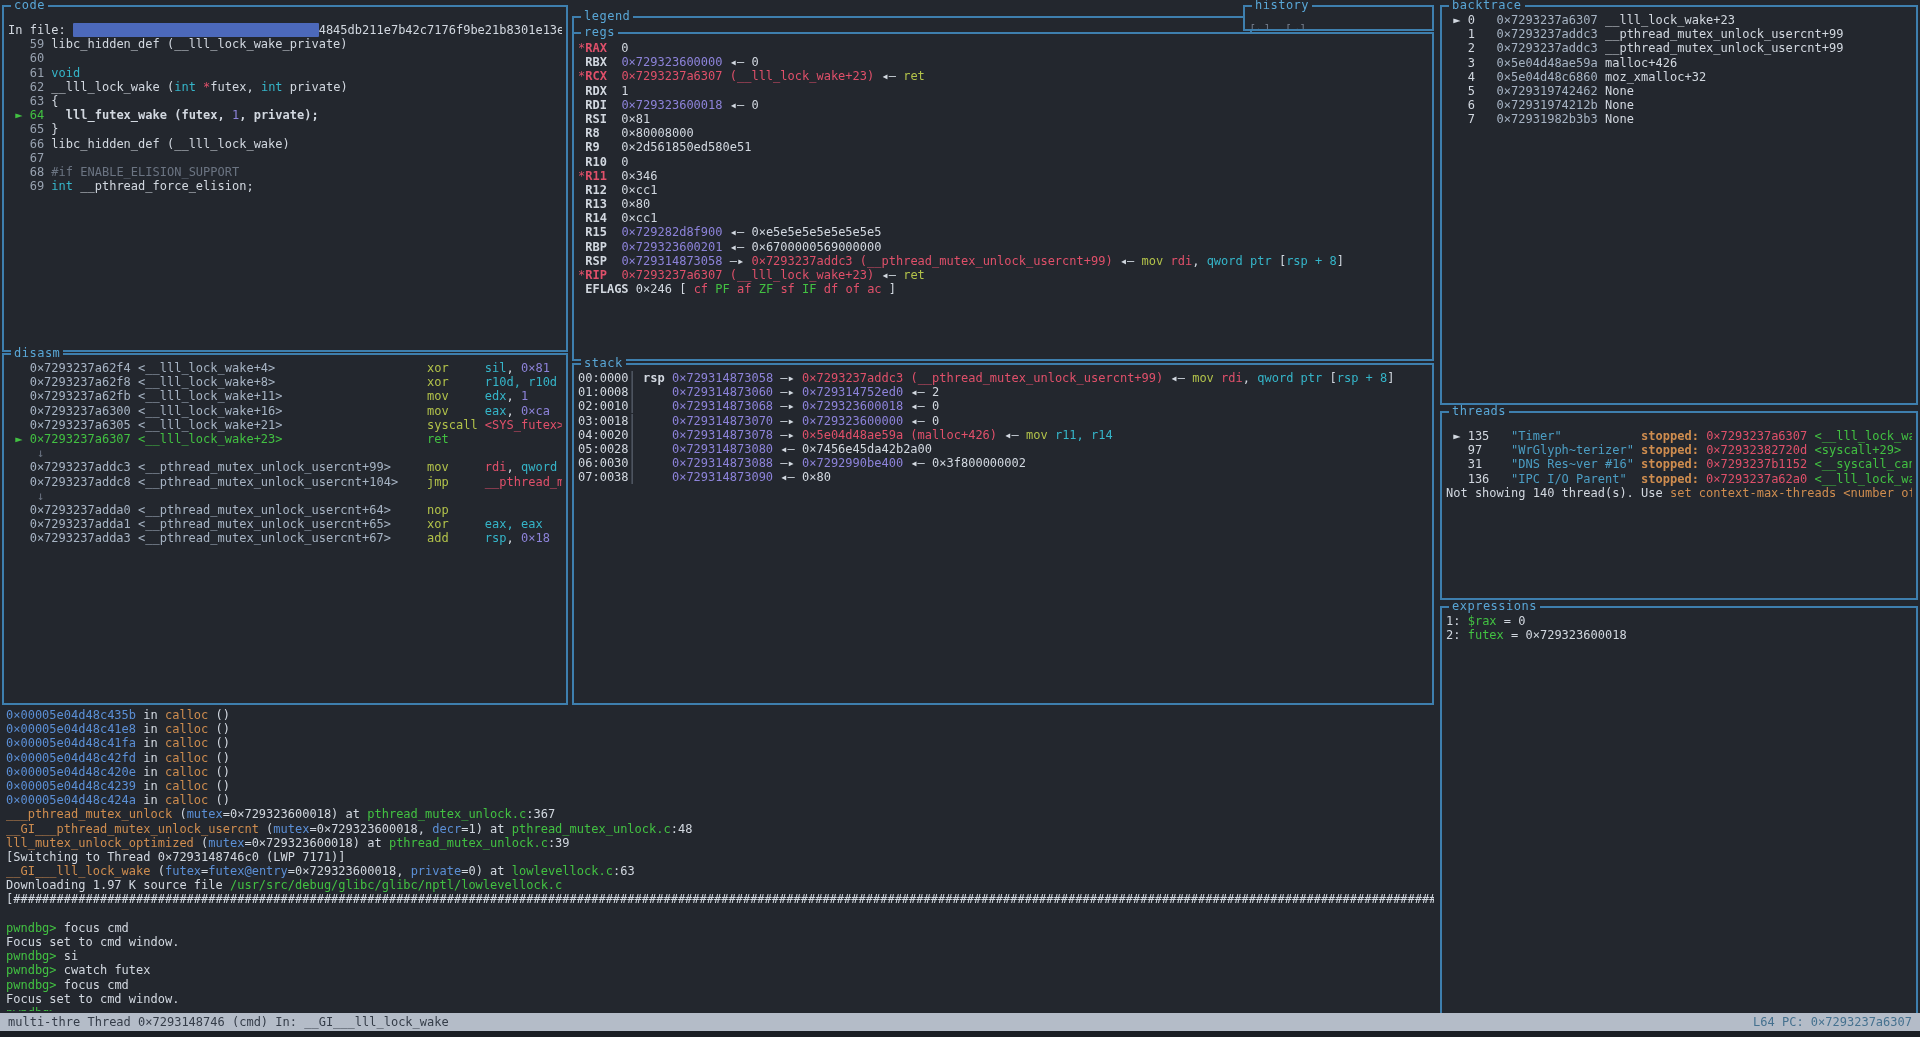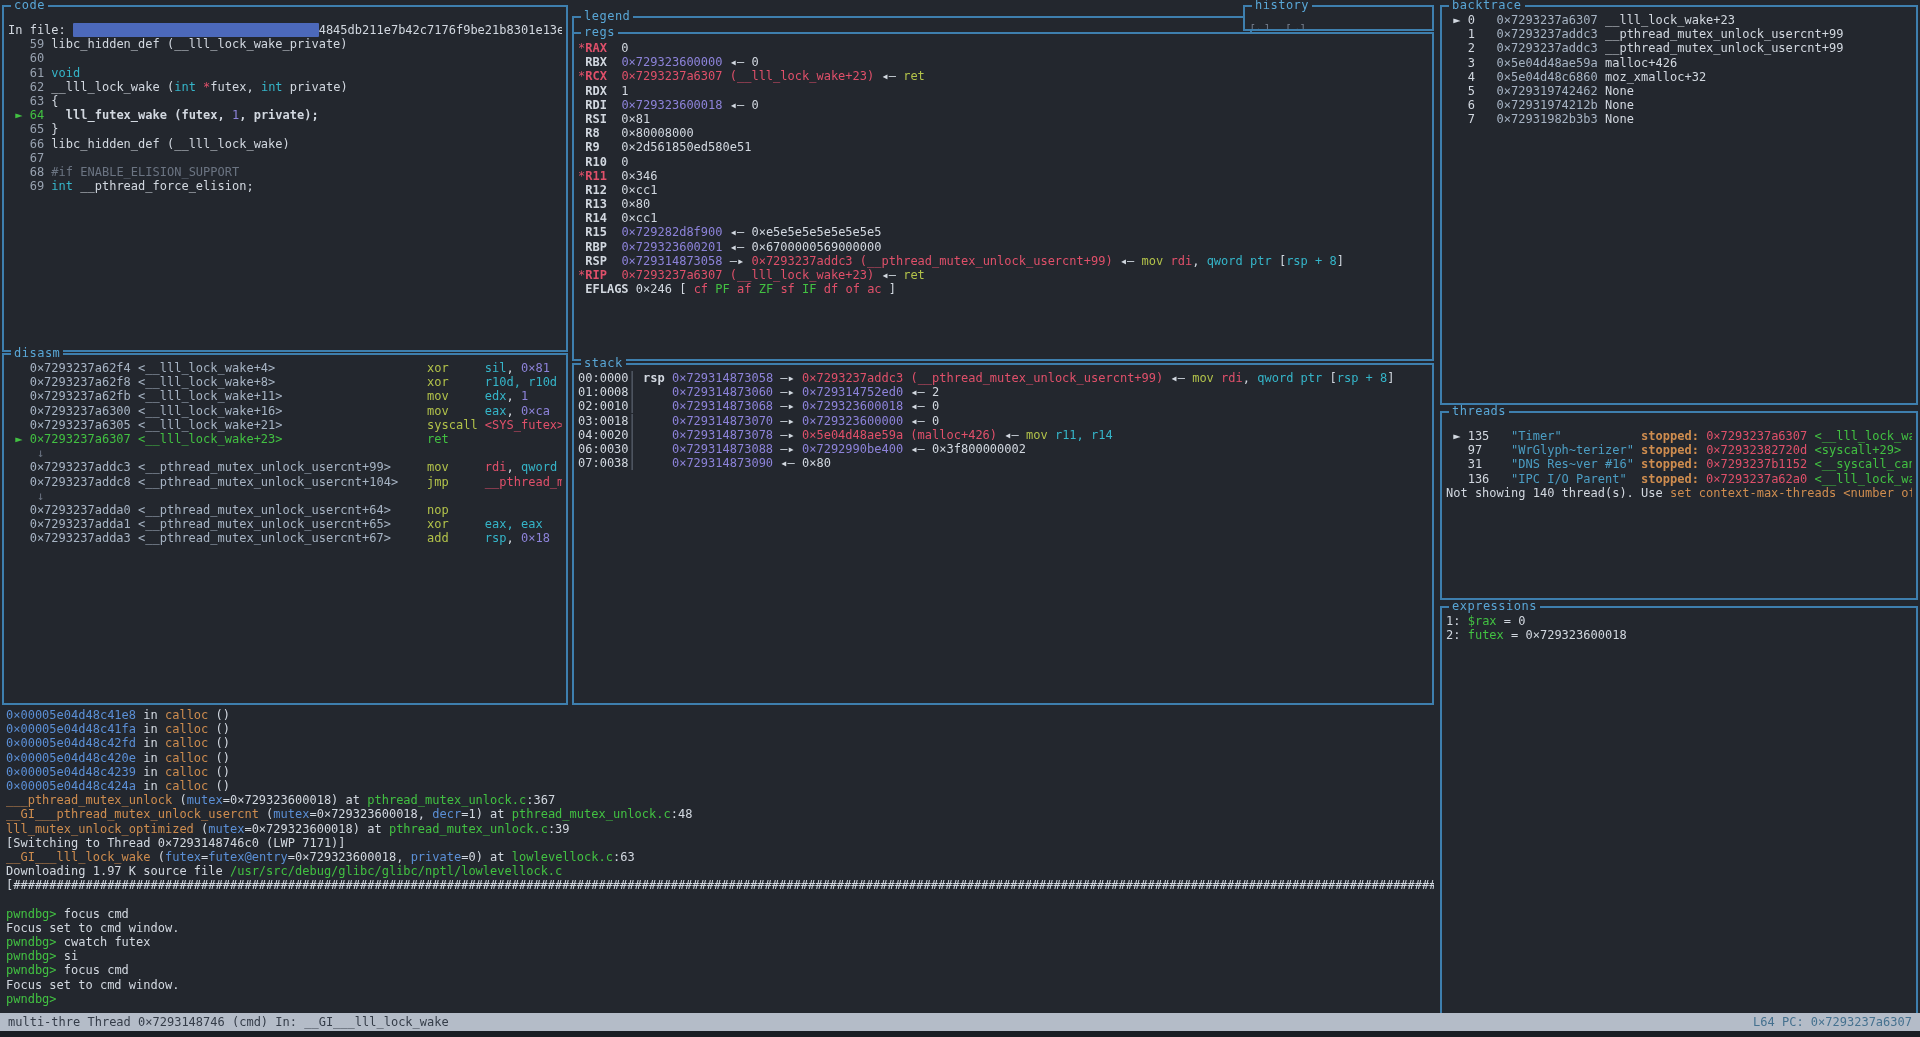--- a/index.html
+++ b/index.html
@@ -121,20 +121,21 @@
 </div>
 
 <div class="panel" style="left:572px;top:363px;width:862px;height:342px">
   <span class="ptitle">stack</span>
   <div class="content">
       <div class="row"><span class="sg w">00:0000</span><span class="sg d">│</span><span class="sg w"> </span><span class="sg wb">rsp</span><span class="sg w"> </span><span class="sg p">0×729314873058</span><span class="sg w"> —▸ </span><span class="sg r">0×7293237addc3 (__pthread_mutex_unlock_usercnt+99)</span><span class="sg w"> ◂— </span><span class="sg y">mov</span><span class="sg w"> </span><span class="sg r">rdi</span><span class="sg w">, </span><span class="sg c">qword ptr</span><span class="sg w"> [</span><span class="sg c">rsp + 8</span><span class="sg w">]</span></div>
       <div class="row"><span class="sg w">01:0008</span><span class="sg d">│</span><span class="sg w">     </span><span class="sg p">0×729314873060</span><span class="sg w"> —▸ </span><span class="sg p">0×729314752ed0</span><span class="sg w"> ◂— 2</span></div>
       <div class="row"><span class="sg w">02:0010</span><span class="sg d">│</span><span class="sg w">     </span><span class="sg p">0×729314873068</span><span class="sg w"> —▸ </span><span class="sg p">0×729323600018</span><span class="sg w"> ◂— 0</span></div>
       <div class="row"><span class="sg w">03:0018</span><span class="sg d">│</span><span class="sg w">     </span><span class="sg p">0×729314873070</span><span class="sg w"> —▸ </span><span class="sg p">0×729323600000</span><span class="sg w"> ◂— 0</span></div>
       <div class="row"><span class="sg w">04:0020</span><span class="sg d">│</span><span class="sg w">     </span><span class="sg p">0×729314873078</span><span class="sg w"> —▸ </span><span class="sg r">0×5e04d48ae59a (malloc+426)</span><span class="sg w"> ◂— </span><span class="sg y">mov</span><span class="sg w"> </span><span class="sg c">r11, r14</span></div>
+      <div class="row"><span class="sg w">05:0028</span><span class="sg d">│</span><span class="sg w">     </span><span class="sg p">0×729314873080</span><span class="sg w"> ◂— 0×7456e45da42b2a00</span></div>
       <div class="row"><span class="sg w">06:0030</span><span class="sg d">│</span><span class="sg w">     </span><span class="sg p">0×729314873088</span><span class="sg w"> —▸ </span><span class="sg p">0×7292990be400</span><span class="sg w"> ◂— 0×3f800000002</span></div>
       <div class="row"><span class="sg w">07:0038</span><span class="sg d">│</span><span class="sg w">     </span><span class="sg p">0×729314873090</span><span class="sg w"> ◂— 0×80</span></div>
     </div>
 </div>
 
 <div class="panel" style="left:1440px;top:411px;width:478px;height:189px">
   <span class="ptitle">threads</span>
   <div class="content pt4">
       <div class="row"><span class="sg w"> ► 135   </span><span class="sg t">"Timer"</span><span class="sg w">           </span><span class="sg ob">stopped:</span><span class="sg w"> </span><span class="sg r">0×7293237a6307</span><span class="sg w"> </span><span class="sg gb">&lt;__lll_lock_wak</span></div>
       <div class="row"><span class="sg w">   97    </span><span class="sg t">"WrGlyph~terizer"</span><span class="sg w"> </span><span class="sg ob">stopped:</span><span class="sg w"> </span><span class="sg r">0×72932382720d</span><span class="sg w"> </span><span class="sg gb">&lt;syscall+29&gt;</span></div>
@@ -146,38 +147,39 @@
 
 <div class="panel" style="left:1440px;top:606px;width:478px;height:476px">
   <span class="ptitle">expressions</span>
   <div class="content">
       <div class="row"><span class="sg w">1: </span><span class="sg gb">$rax</span><span class="sg w"> = 0</span></div>
       <div class="row"><span class="sg w">2: </span><span class="sg gb">futex</span><span class="sg w"> = 0×729323600018</span></div>
     </div>
 </div>
 
 <div id="console">
+    <div class="row"><span class="sg b">0×00005e04d48c435b</span><span class="sg w"> in </span><span class="sg o">calloc</span><span class="sg w"> ()</span></div>
     <div class="row"><span class="sg b">0×00005e04d48c41e8</span><span class="sg w"> in </span><span class="sg o">calloc</span><span class="sg w"> ()</span></div>
     <div class="row"><span class="sg b">0×00005e04d48c41fa</span><span class="sg w"> in </span><span class="sg o">calloc</span><span class="sg w"> ()</span></div>
     <div class="row"><span class="sg b">0×00005e04d48c42fd</span><span class="sg w"> in </span><span class="sg o">calloc</span><span class="sg w"> ()</span></div>
     <div class="row"><span class="sg b">0×00005e04d48c420e</span><span class="sg w"> in </span><span class="sg o">calloc</span><span class="sg w"> ()</span></div>
     <div class="row"><span class="sg b">0×00005e04d48c4239</span><span class="sg w"> in </span><span class="sg o">calloc</span><span class="sg w"> ()</span></div>
     <div class="row"><span class="sg b">0×00005e04d48c424a</span><span class="sg w"> in </span><span class="sg o">calloc</span><span class="sg w"> ()</span></div>
     <div class="row"><span class="sg o">___pthread_mutex_unlock</span><span class="sg w"> (</span><span class="sg b">mutex</span><span class="sg w">=0×729323600018) at </span><span class="sg g">pthread_mutex_unlock.c</span><span class="sg w">:367</span></div>
     <div class="row"><span class="sg o">__GI___pthread_mutex_unlock_usercnt</span><span class="sg w"> (</span><span class="sg b">mutex</span><span class="sg w">=0×729323600018, </span><span class="sg b">decr</span><span class="sg w">=1) at </span><span class="sg g">pthread_mutex_unlock.c</span><span class="sg w">:48</span></div>
     <div class="row"><span class="sg o">lll_mutex_unlock_optimized</span><span class="sg w"> (</span><span class="sg b">mutex</span><span class="sg w">=0×729323600018) at </span><span class="sg g">pthread_mutex_unlock.c</span><span class="sg w">:39</span></div>
     <div class="row"><span class="sg w">[Switching to Thread 0×7293148746c0 (LWP 7171)]</span></div>
     <div class="row"><span class="sg o">__GI___lll_lock_wake</span><span class="sg w"> (</span><span class="sg b">futex</span><span class="sg w">=</span><span class="sg b">futex@entry</span><span class="sg w">=0×729323600018, </span><span class="sg b">private</span><span class="sg w">=0) at </span><span class="sg g">lowlevellock.c</span><span class="sg w">:63</span></div>
     <div class="row"><span class="sg w">Downloading 1.97 K source file </span><span class="sg g">/usr/src/debug/glibc/glibc/nptl/lowlevellock.c</span></div>
     <div class="row"><span class="sg w">[########################################################################################################################################################################################################</span></div>
     <div class="row"><span class="sg w"></span></div>
     <div class="row"><span class="sg gb">pwndbg&gt;</span><span class="sg w"> focus cmd</span></div>
     <div class="row"><span class="sg w">Focus set to cmd window.</span></div>
+    <div class="row"><span class="sg gb">pwndbg&gt;</span><span class="sg w"> si</span></div>
     <div class="row"><span class="sg gb">pwndbg&gt;</span><span class="sg w"> cwatch futex</span></div>
-    <div class="row"><span class="sg gb">pwndbg&gt;</span><span class="sg w"> si</span></div>
     <div class="row"><span class="sg gb">pwndbg&gt;</span><span class="sg w"> focus cmd</span></div>
     <div class="row"><span class="sg w">Focus set to cmd window.</span></div>
     <div class="row"><span class="sg gb">pwndbg&gt;</span><span class="sg w"> </span></div>
   </div>
 
 <div id="statusbar">
   <span class="left">multi-thre Thread 0×7293148746 (cmd) In: __GI___lll_lock_wake</span>
   <span class="right">L64    PC: 0×7293237a6307</span>
 </div>
 <div id="bottomstrip"></div>

